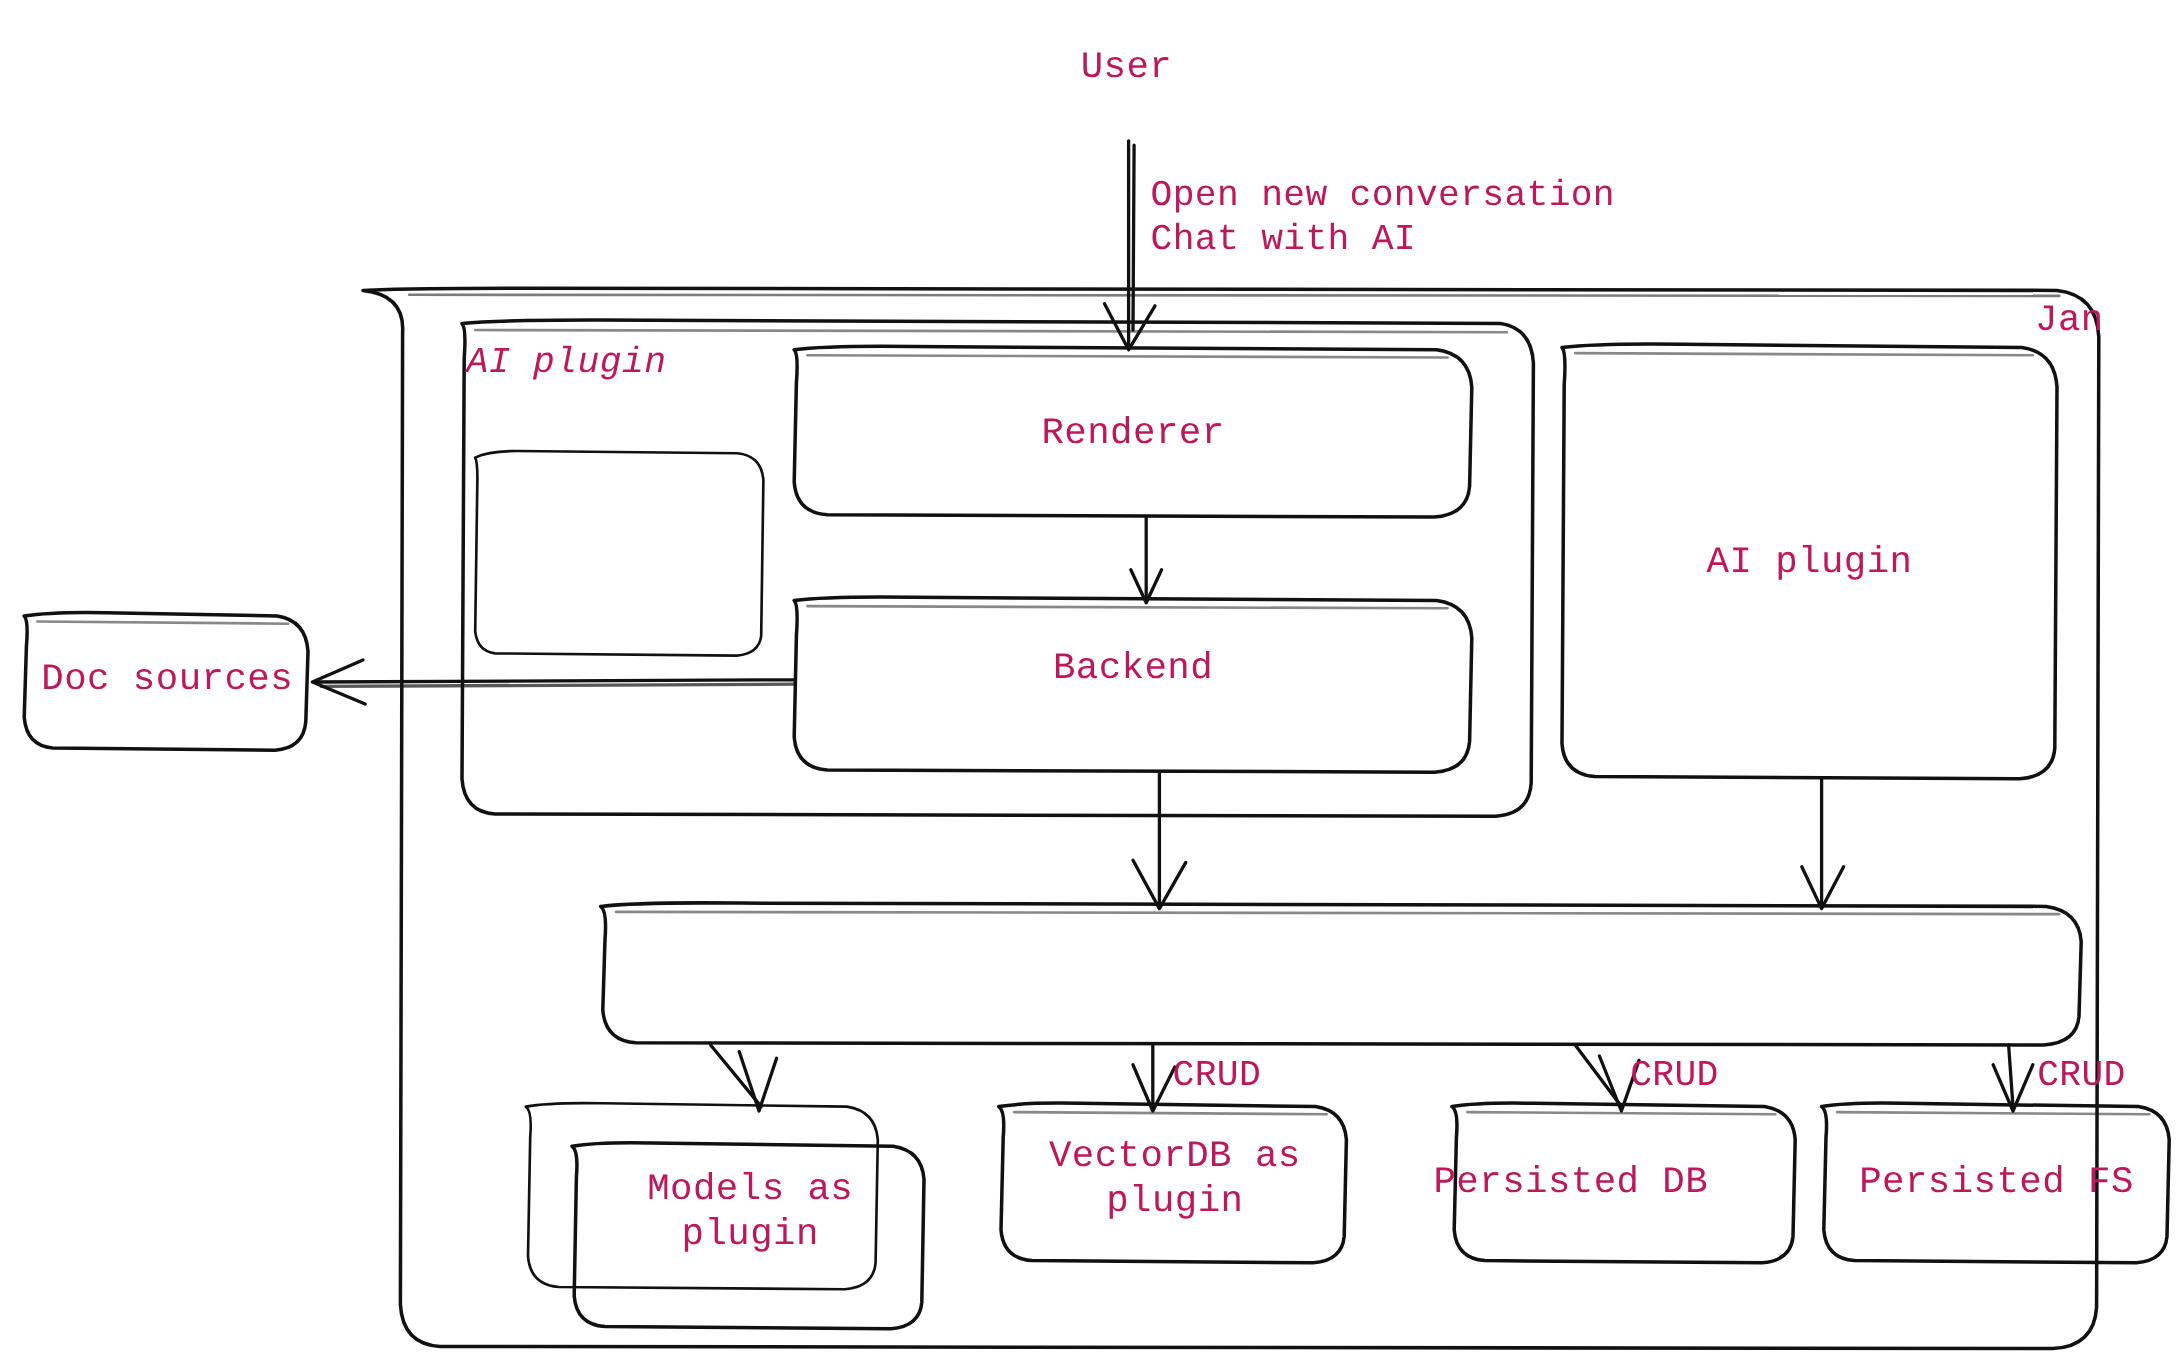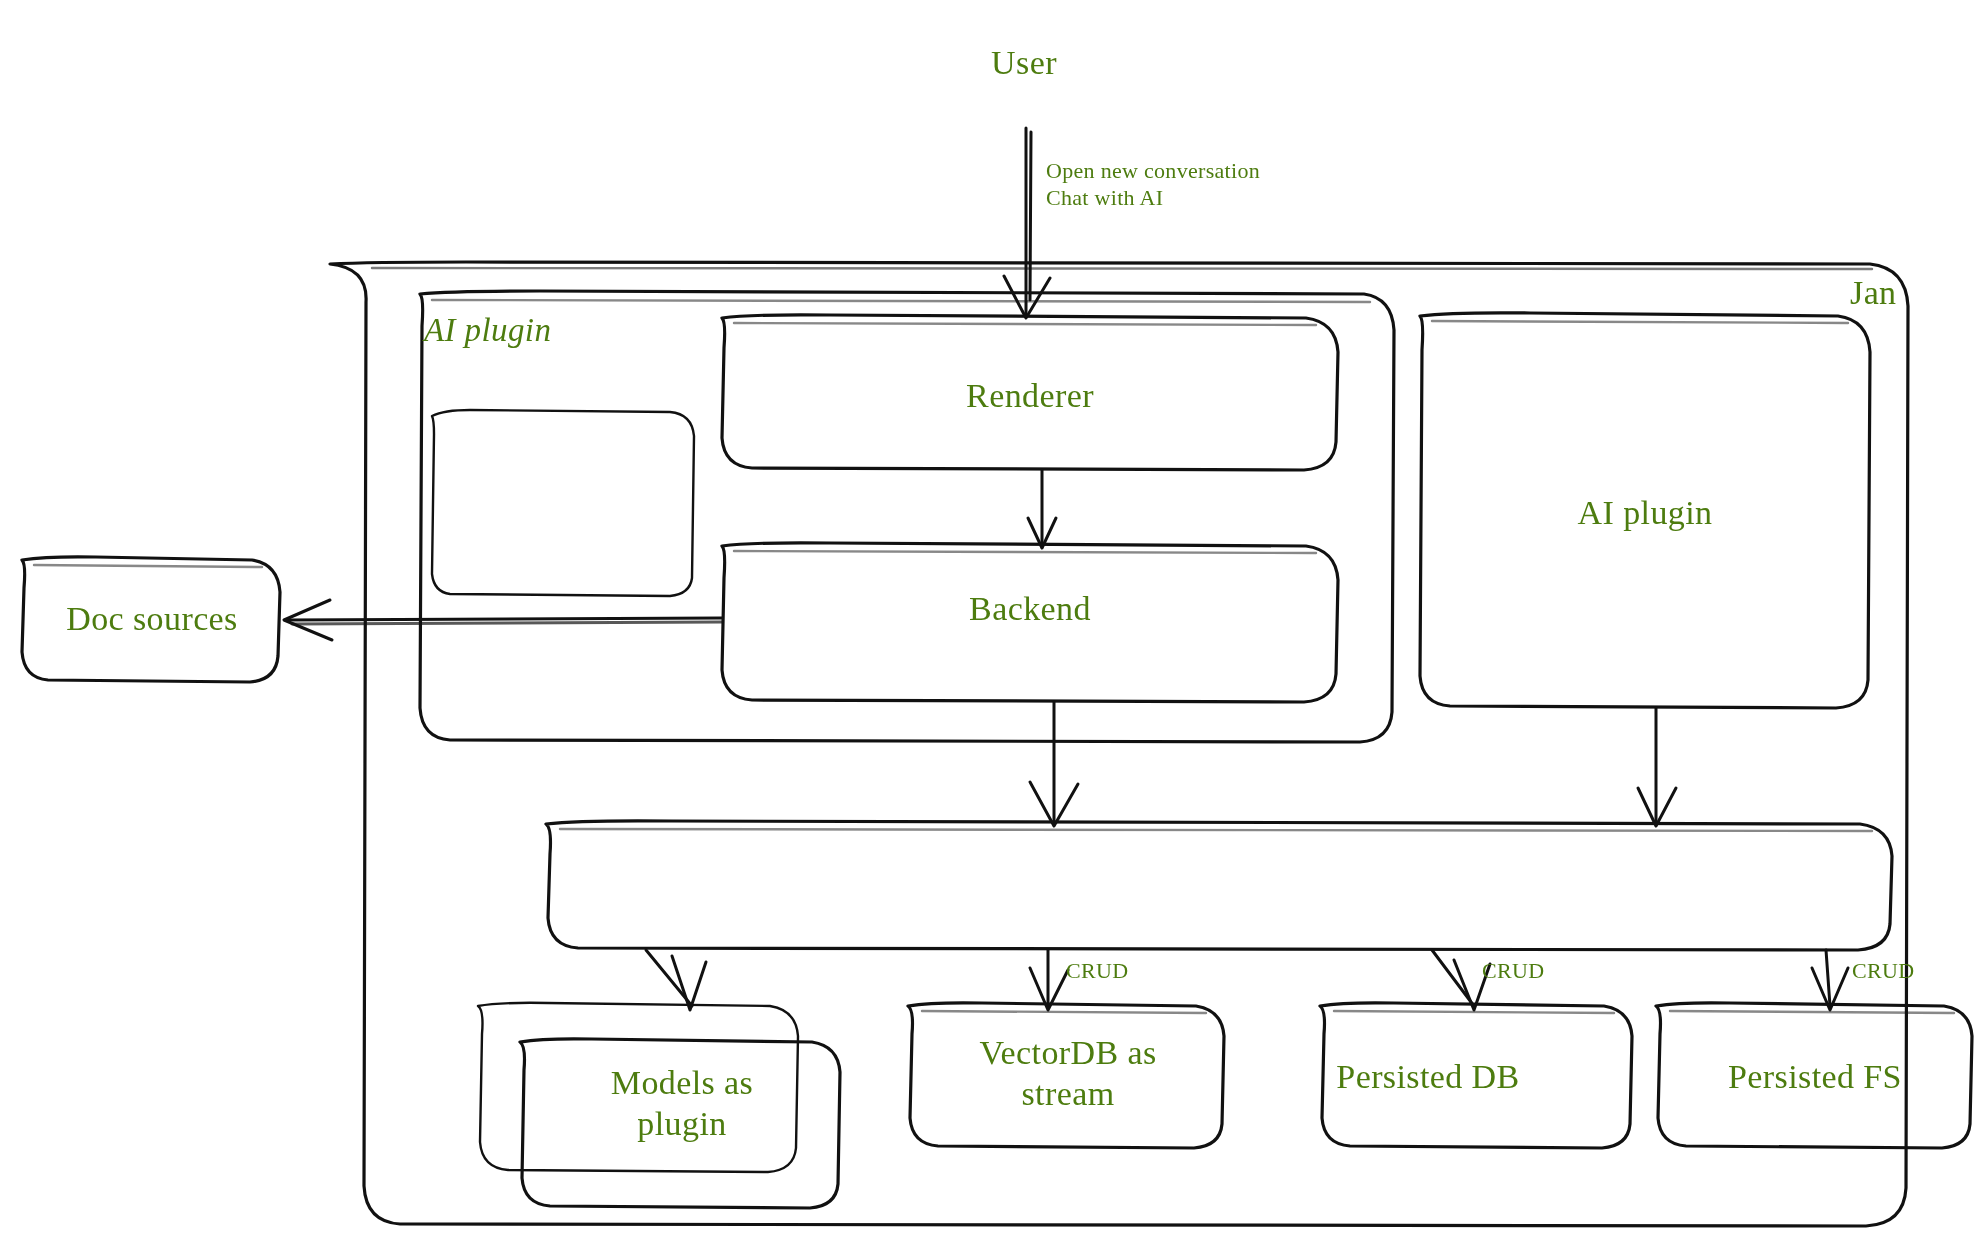--- a/index.html
+++ b/index.html
@@ -45,39 +45,39 @@
   }
   .arrowhead {
     fill: none;
     stroke: #111111;
     stroke-width: 3;
     stroke-linecap: round;
     stroke-linejoin: round;
   }
   .node-label {
     position: absolute;
-    color: #4d7c0f;
-    font-family: Liberation Serif, serif;
+    color: #be185d;
+    font-family: Liberation Mono, monospace;
     text-align: center;
     line-height: 1.22;
     white-space: pre-line;
     pointer-events: none;
   }
   .lbl-node {
     font-size: 34px;
     letter-spacing: 0.4px;
   }
   .lbl-group {
     font-size: 33px;
     letter-spacing: 0.4px;
     text-align: left;
     font-style: italic;
   }
   .lbl-edge {
-    font-size: 22px;
+    font-size: 33px;
     text-align: left;
     letter-spacing: 0.3px;
   }
   .lbl-yaml {
     font-size: 22px;
     text-align: left;
     line-height: 1.28;
     letter-spacing: 0.2px;
     font-style: italic;
   }
@@ -210,21 +210,21 @@
 
   <div class="node-label lbl-node" style="left:1465px; top:492px; width:360px;">AI plugin</div>
 
   <div class="node-label lbl-node" style="left:24px; top:598px; width:256px;">Doc sources</div>
 
 
   <div class="node-label lbl-node" style="left:542px; top:1062px; width:280px;">Models as
 plugin</div>
 
   <div class="node-label lbl-node" style="left:918px; top:1032px; width:300px;">VectorDB as
-stream</div>
+plugin</div>
 
   <div class="node-label lbl-node" style="left:1278px; top:1056px; width:300px;">Persisted DB</div>
 
   <div class="node-label lbl-node" style="left:1662px; top:1056px; width:306px;">Persisted FS</div>
 
   <div class="node-label lbl-edge" style="left:1046px; top:158px; width:560px;">Open new conversation
 Chat with AI</div>
 
 
   <div class="node-label lbl-edge" style="left:1066px; top:958px; width:180px;">CRUD</div>

